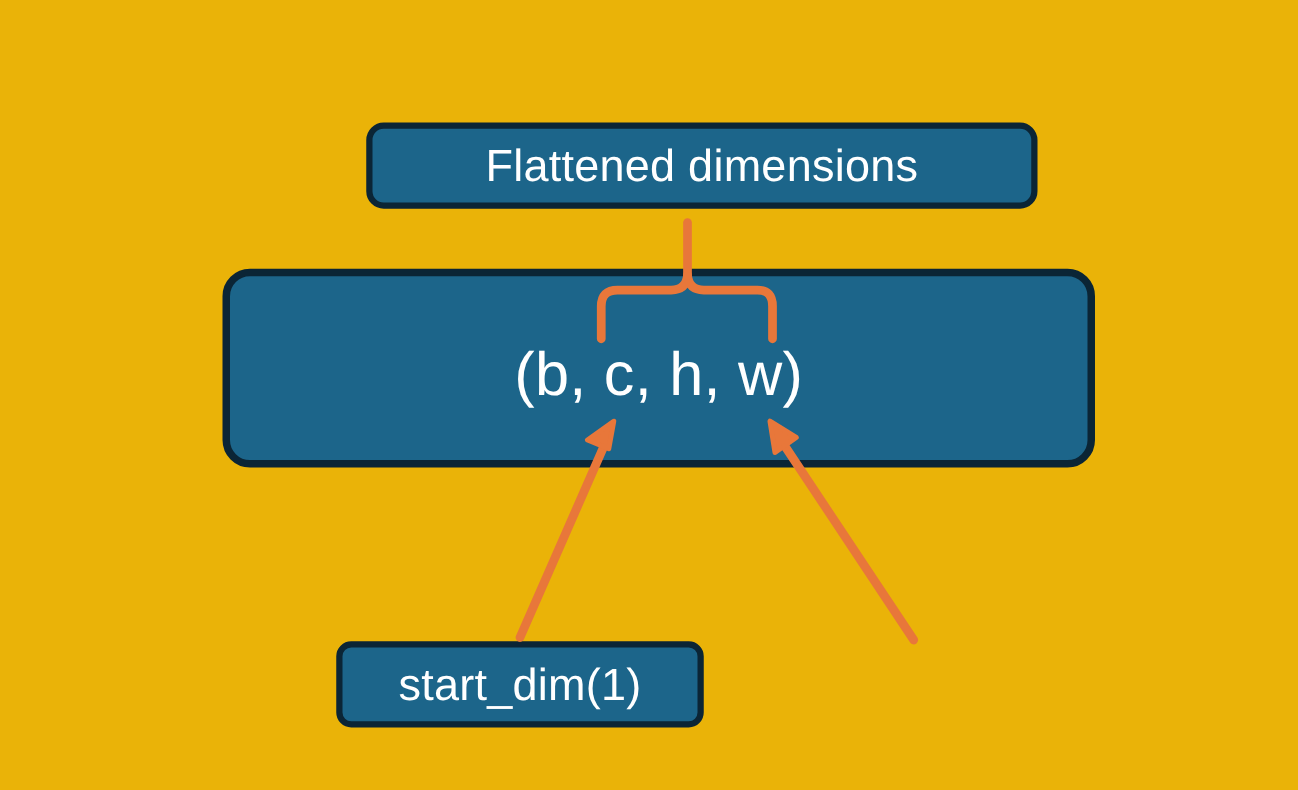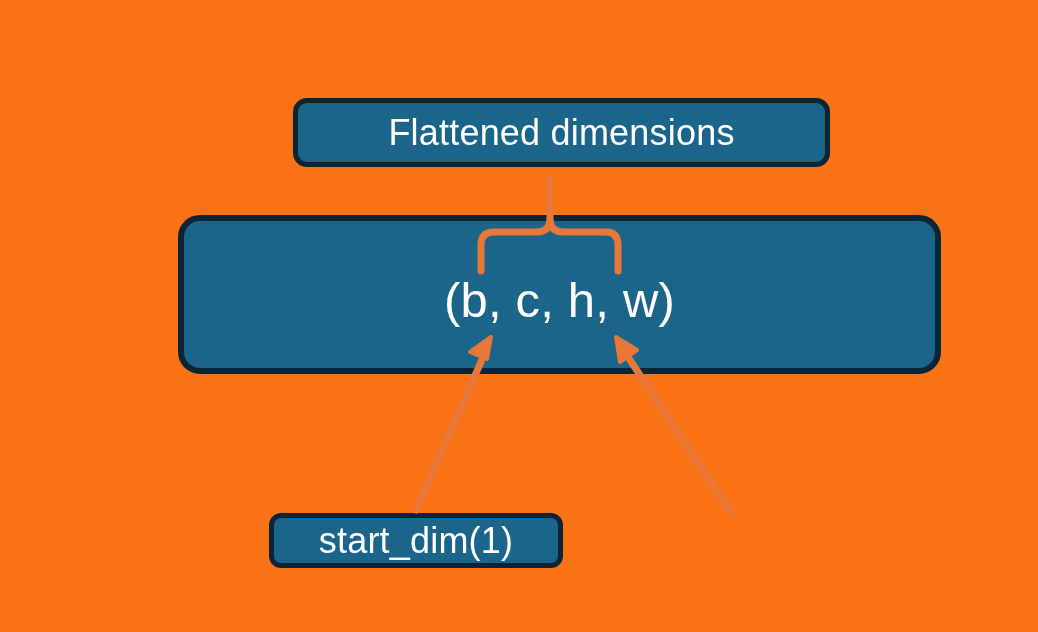--- a/index.html
+++ b/index.html
@@ -8,21 +8,21 @@
     padding: 0;
     background: #ffffff;
   }
   body {
     font-family: "Liberation Sans", sans-serif;
   }
   #canvas {
     position: relative;
     width: 1038px;
     height: 632px;
-    background: #f97316;
+    background: #eab308;
     overflow: hidden;
   }
   .arrow-layer {
     position: absolute;
     left: 0;
     top: 0;
     width: 1038px;
     height: 632px;
     pointer-events: none;
     z-index: 5;
@@ -57,38 +57,38 @@
   }
   #node-flattened .node-label {
     font-size: 36px;
     font-weight: 400;
   }
 
   
   #node-shape {
     left: 178px;
     top: 215px;
-    width: 763px;
+    width: 698px;
     height: 159px;
     border-radius: 22px;
     border-width: 6px;
   }
   #node-shape .node-label {
     font-size: 49px;
     font-weight: 400;
     position: relative;
     top: 6px;
   }
 
   
   #node-start-dim {
     left: 269px;
     top: 513px;
     width: 294px;
-    height: 55px;
+    height: 69px;
     border-radius: 12px;
   }
   #node-end-dim {
     left: 581px;
     top: 513px;
     width: 299px;
     height: 69px;
     border-radius: 16px;
   }
   #node-start-dim .node-label,

